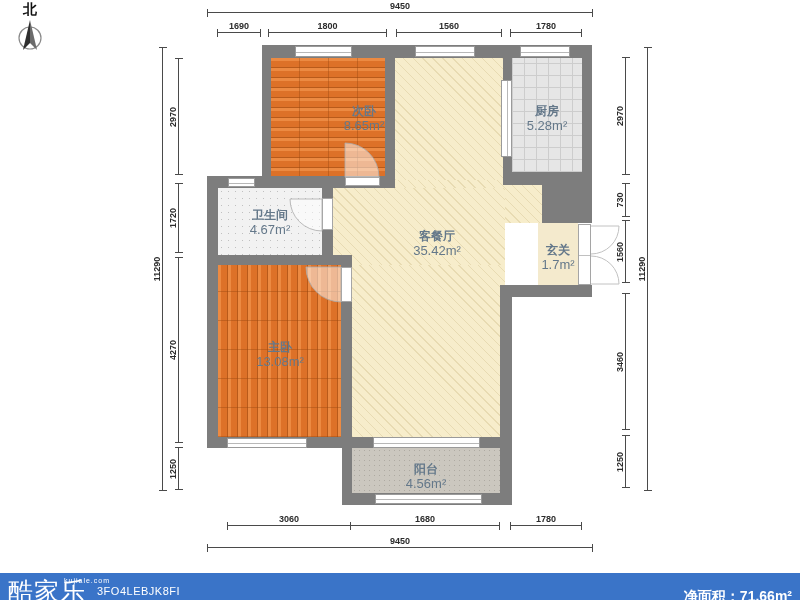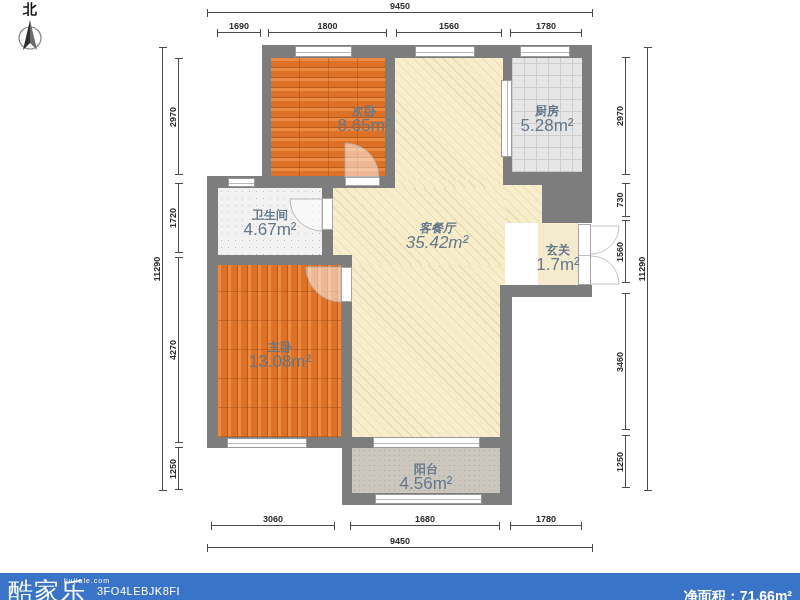--- a/index.html
+++ b/index.html
@@ -49,21 +49,21 @@
     font-size:9px;font-weight:bold;color:#2b2b2b;white-space:nowrap;}
   .dimv{position:absolute;width:0;border-left:1px solid #4a4a4a;}
   .dimv::before,.dimv::after{content:'';position:absolute;left:-4px;width:8px;height:1px;background:#4a4a4a;}
   .dimv::before{top:0;} .dimv::after{bottom:0;}
   .dimv>span{position:absolute;top:50%;left:-6px;transform:translate(-50%,-50%) rotate(-90deg);
     font-size:9px;font-weight:bold;color:#2b2b2b;white-space:nowrap;}
 
   
   .rlabel{position:absolute;transform:translateX(-50%);text-align:center;color:#64788a;white-space:nowrap;}
   .rlabel .rn{font-size:12px;font-weight:bold;line-height:15px;}
-  .rlabel .ra{font-size:17px;line-height:14px;}
+  .rlabel .ra{font-size:13px;line-height:14px;}
 
   
   #compass{position:absolute;left:8px;top:2px;width:44px;height:52px;}
   #compass .north{font-size:14px;font-weight:bold;color:#111;text-align:center;line-height:14px;}
 
   
   #footer{position:absolute;left:0;top:573px;width:800px;height:27px;background:#3a74c8;color:#fff;}
   #footer .logo{position:absolute;left:8px;top:2px;font-size:25px;font-weight:normal;letter-spacing:1px;}
   #footer .site{position:absolute;left:64px;top:4px;font-size:7px;letter-spacing:1px;}
   #footer .code{position:absolute;left:97px;top:12px;font-size:11px;letter-spacing:0.5px;}
@@ -135,21 +135,21 @@
     <div class="ra">8.65m²</div>
   </div>
   <div class="rlabel" style="left:547px;top:104px;">
     <div class="rn">厨房</div>
     <div class="ra">5.28m²</div>
   </div>
   <div class="rlabel" style="left:270px;top:208px;">
     <div class="rn">卫生间</div>
     <div class="ra">4.67m²</div>
   </div>
-  <div class="rlabel" style="left:437px;top:221px;font-style:italic;">
+  <div class="rlabel" style="left:437px;top:229px;">
     <div class="rn">客餐厅</div>
     <div class="ra">35.42m²</div>
   </div>
   <div class="rlabel" style="left:558px;top:243px;">
     <div class="rn">玄关</div>
     <div class="ra">1.7m²</div>
   </div>
   <div class="rlabel" style="left:280px;top:340px;">
     <div class="rn">主卧</div>
     <div class="ra">13.08m²</div>
@@ -168,21 +168,21 @@
   <div class="dimh" style="left:268px;top:32px;width:119px;">
       <span>1800</span>
     </div>
   <div class="dimh" style="left:396px;top:32px;width:106px;">
       <span>1560</span>
     </div>
   <div class="dimh" style="left:510px;top:32px;width:72px;">
       <span>1780</span>
     </div>
 
-  <div class="dimh" style="left:211px;top:525px;width:124px;">
+  <div class="dimh" style="left:227px;top:525px;width:124px;">
       <span>3060</span>
     </div>
   <div class="dimh" style="left:350px;top:525px;width:150px;">
       <span>1680</span>
     </div>
   <div class="dimh" style="left:510px;top:525px;width:72px;">
       <span>1780</span>
     </div>
   <div class="dimh" style="left:207px;top:547px;width:386px;">
       <span>9450</span>

